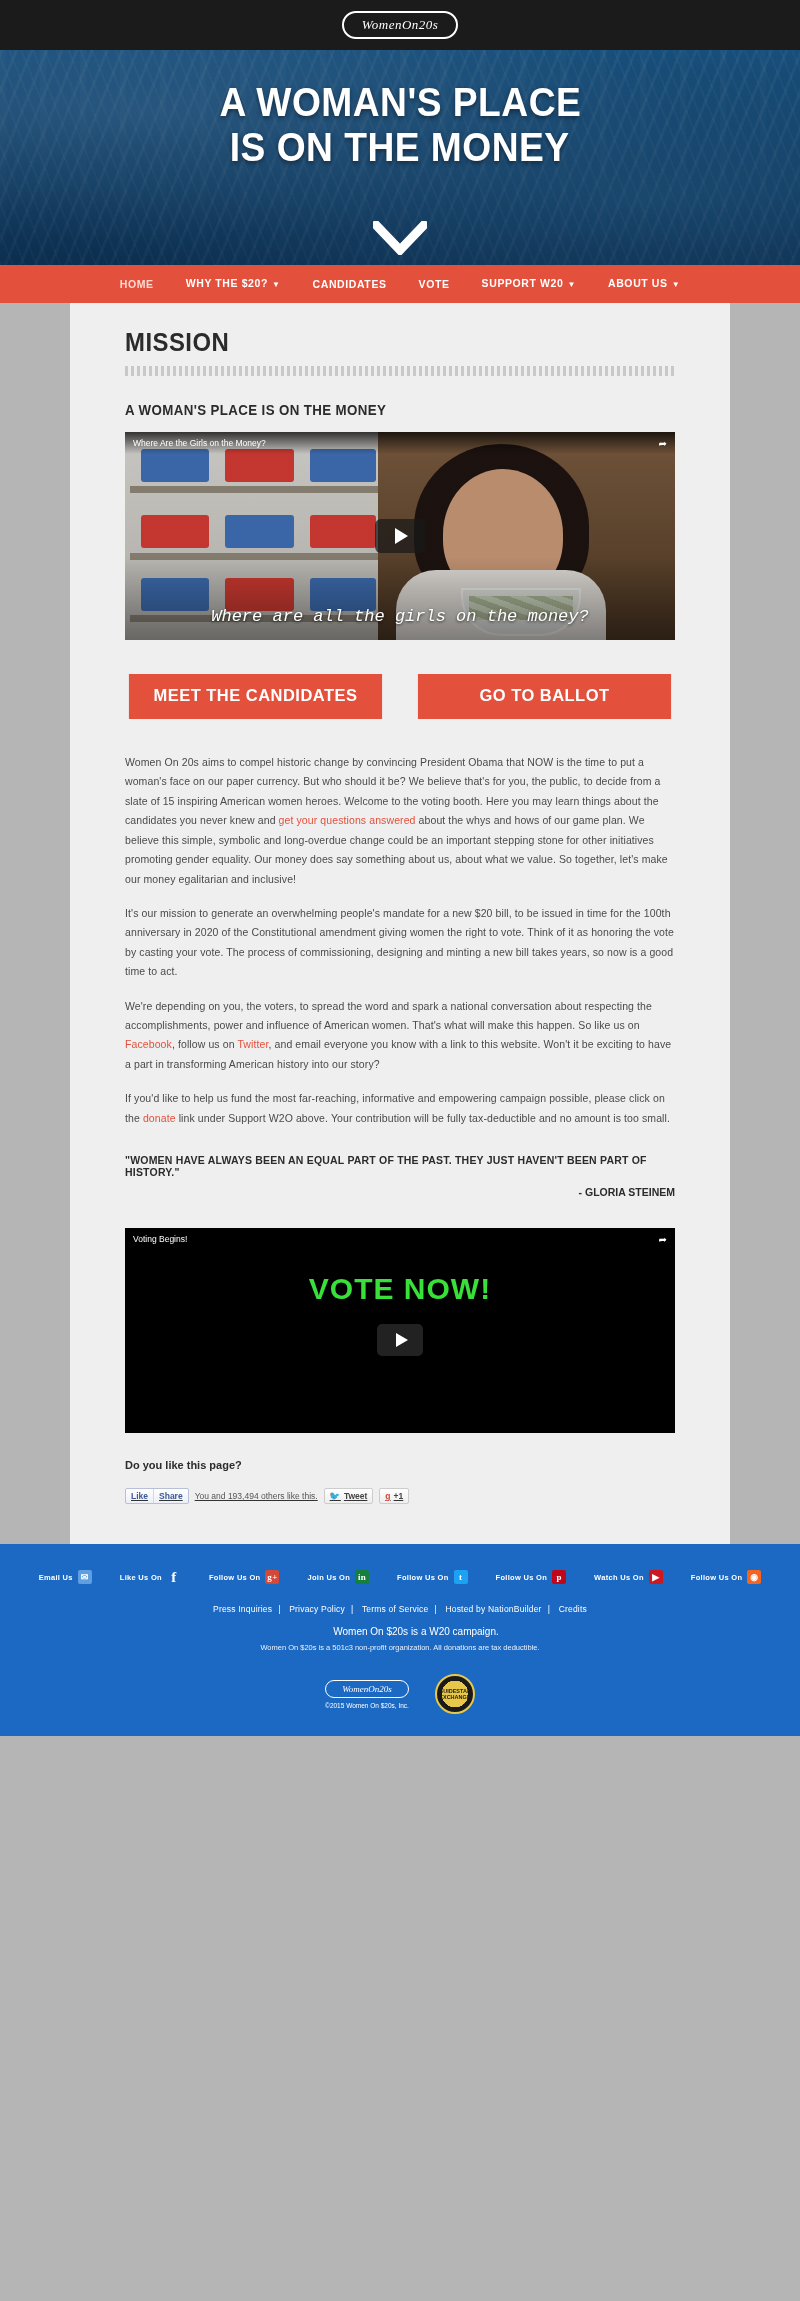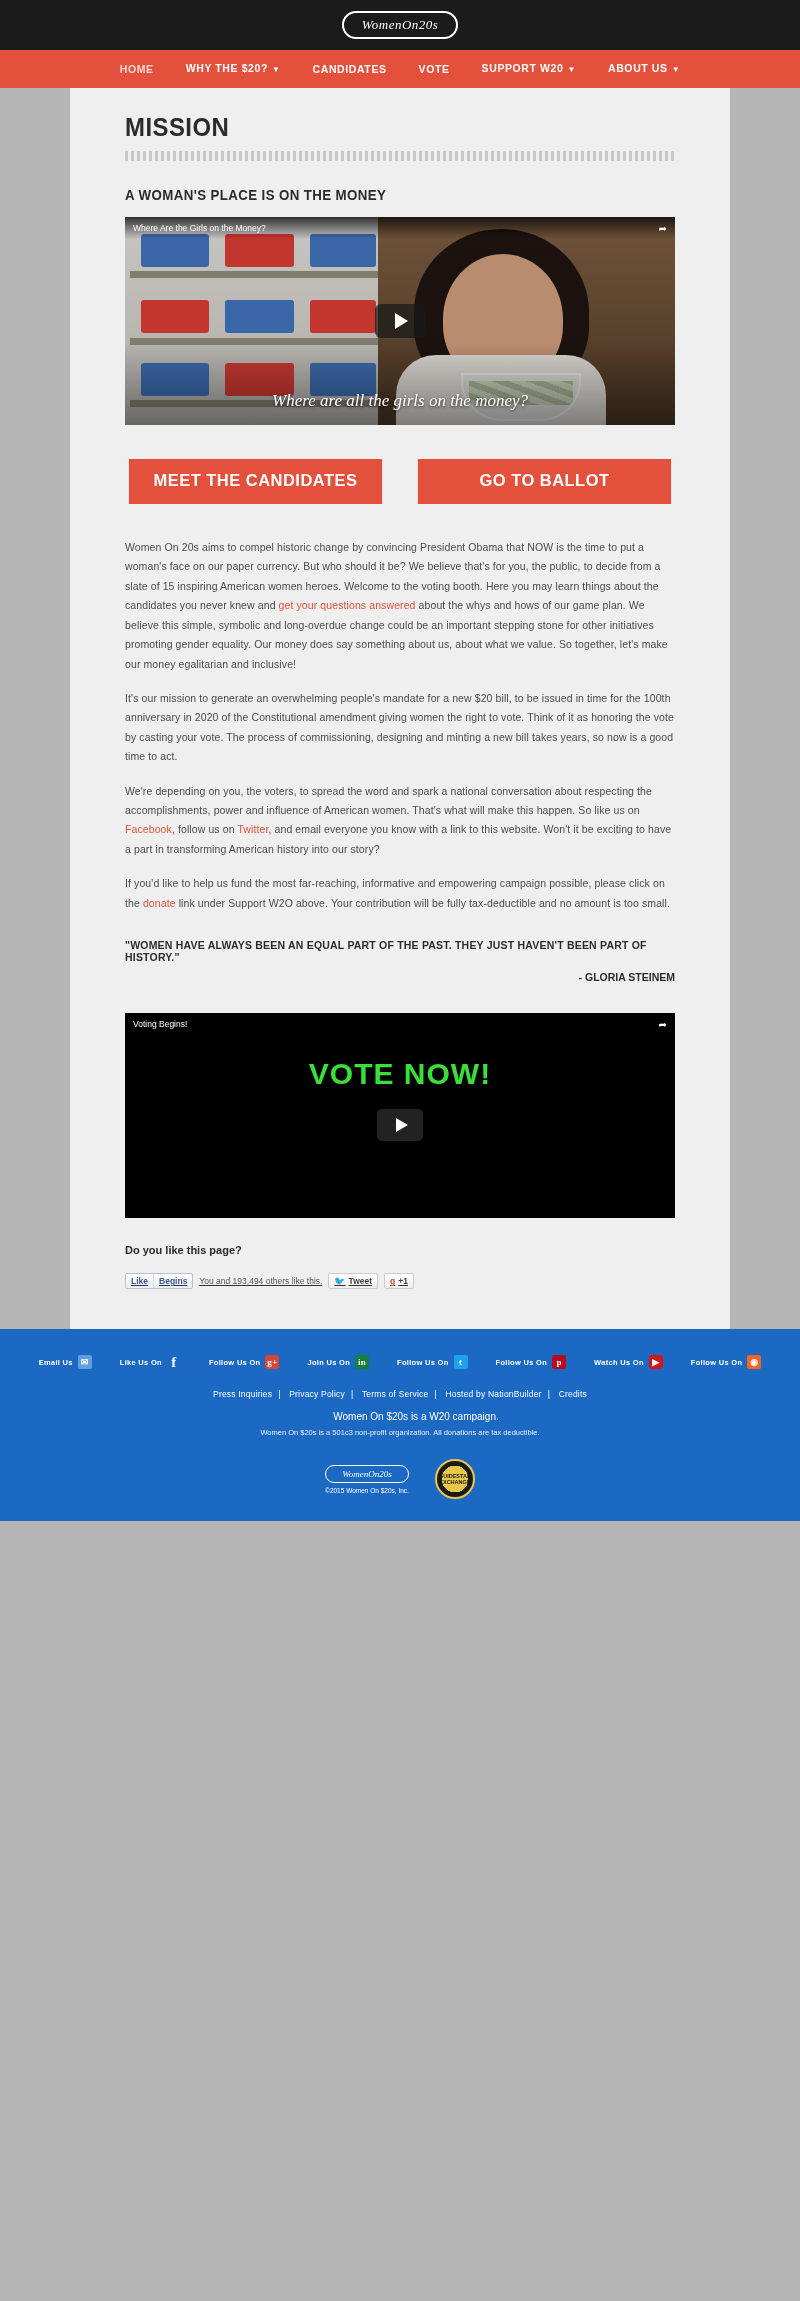--- a/index.html
+++ b/index.html
@@ -255,21 +255,21 @@
     content:"";
     position:absolute; left:6px; right:6px; top:6px; height:24px;
     background: repeating-linear-gradient(20deg, #cfd8c0 0 6px, #aeba9a 6px 12px);
   }
   .v1-caption {
     position: absolute;
     left: 0; right: 0;
     bottom: 14px;
     text-align: center;
     color: #fff;
-    font-family: Liberation Serif, serif;
+    font-family: Liberation Mono, monospace;
     font-style: italic;
     font-size: 17px;
     text-shadow: 0 1px 3px rgba(0,0,0,.7);
     z-index: 3;
   }
   .v1-dim {
     position: absolute; inset: 0;
     background: linear-gradient(180deg, rgba(0,0,0,.08) 60%, rgba(0,0,0,.45) 100%);
     z-index: 2;
   }
@@ -510,20 +510,35 @@
 </style>
 </head>
 <body>
 
 <div class="page">
 
   <div class="topbar">
     <div class="logo-pill">WomenOn20s</div>
   </div>
 
+  <div class="hero">
+    <div class="hero-photo"></div>
+    <div class="hero-tint"></div>
+    <div class="hero-inner">
+      <div class="hero-title">A WOMAN'S PLACE</div>
+      <div class="hero-title">IS ON THE MONEY</div>
+    </div>
+    <div class="chevron-wrap">
+      <div class="chevron">
+        <svg width="54" height="34" viewBox="0 0 54 34" aria-hidden="true">
+          <polyline points="3,4 27,29 51,4" fill="none" stroke="#ffffff" stroke-width="9" stroke-linecap="square"></polyline>
+        </svg>
+      </div>
+    </div>
+  </div>
 
   <div class="nav">
     <div class="nav-item active"><span>HOME</span></div>
     <div class="nav-item"><span>WHY THE $20?</span><span class="caret">▼</span></div>
     <div class="nav-item"><span>CANDIDATES</span></div>
     <div class="nav-item"><span>VOTE</span></div>
     <div class="nav-item"><span>SUPPORT W20</span><span class="caret">▼</span></div>
     <div class="nav-item"><span>ABOUT US</span><span class="caret">▼</span></div>
   </div>
 
@@ -586,21 +601,21 @@
           <span class="share-icon">➦</span>
         </div>
         <div class="vote-now">VOTE NOW!</div>
         <div class="play-btn2"></div>
       </div>
 
       <div class="like-title">Do you like this page?</div>
       <div class="social-row">
         <div class="fb-like">
           <span>Like</span>
-          <span>Begins</span>
+          <span>Share</span>
         </div>
         <span class="like-text">You and 193,494 others like this.</span>
         <div class="tweet-btn">
           <span class="bird">🐦</span>
           <span>Tweet</span>
         </div>
         <div class="gplus-btn">
           <span class="gp">g</span>
           <span>+1</span>
         </div>

